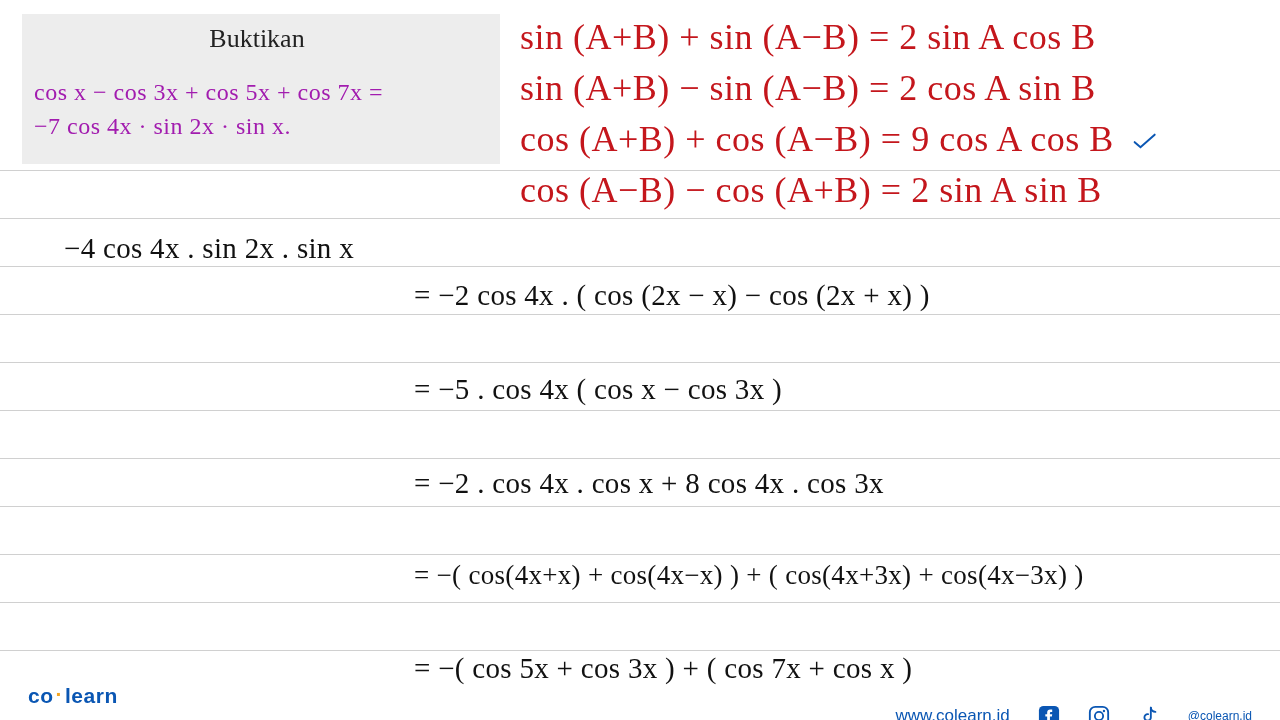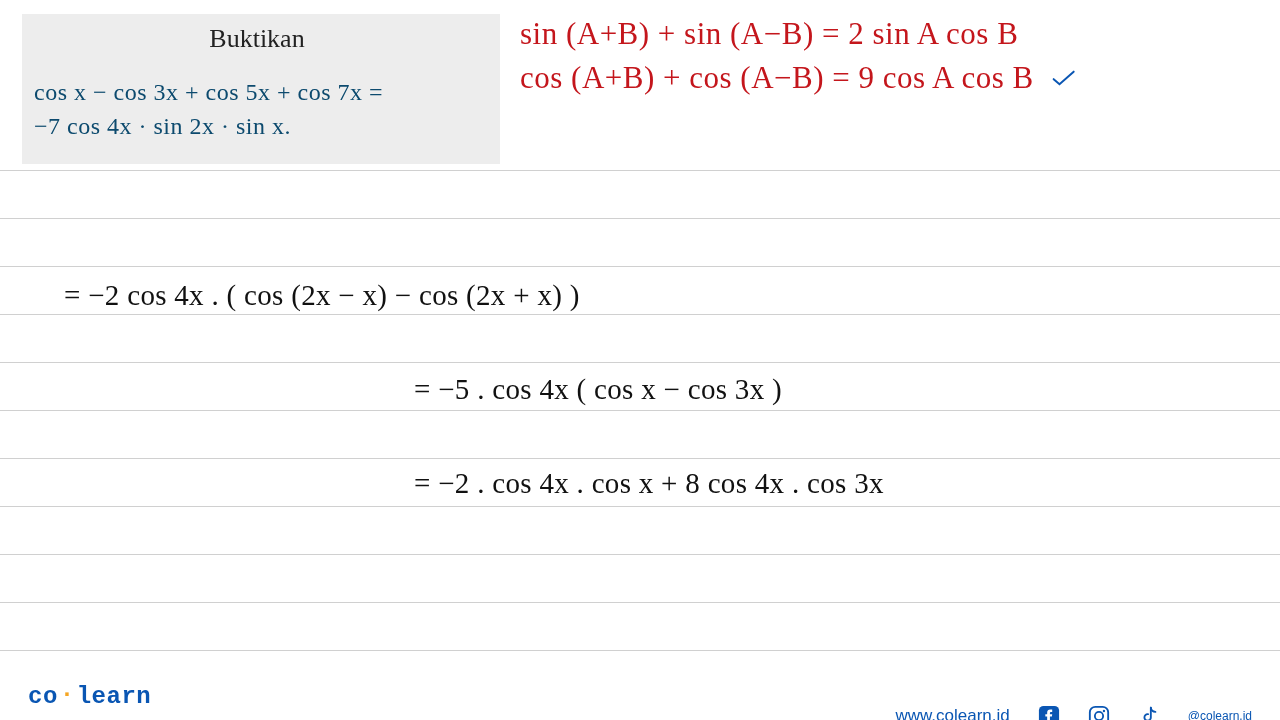--- a/index.html
+++ b/index.html
@@ -38,32 +38,32 @@
   .problem-title {
     text-align: center;
     font-family: "Georgia", serif;
     font-size: 26px;
     color: #222;
     margin-bottom: 22px;
   }
   .problem-eq {
     font-family: "Georgia", serif;
     font-size: 24px;
-    color: #0c4a6e;
+    color: #a21caf;
     line-height: 1.4;
     letter-spacing: 0.5px;
   }
   .identities {
     position: absolute;
     top: 12px;
     left: 520px;
     width: 750px;
     font-family: "Comic Sans MS", "Segoe Script", cursive;
     color: #c4161c;
-    font-size: 31px;
+    font-size: 36px;
     line-height: 1.42;
     letter-spacing: 0.5px;
   }
   .identities .row { white-space: nowrap; }
   .checkmark {
     display: inline-block;
     color: #0a56b3;
     font-size: 30px;
     margin-left: 6px;
     vertical-align: -2px;
@@ -87,22 +87,22 @@
     bottom: 0;
     left: 0;
     width: 100%;
     height: 48px;
     display: flex;
     align-items: center;
     justify-content: space-between;
     padding: 0 28px;
   }
   .logo {
-    font-family: Liberation Mono, monospace;
-    font-size: 24px;
+    font-family: Liberation Sans, sans-serif;
+    font-size: 21px;
     font-weight: 600;
     letter-spacing: 0.5px;
   }
   .logo .co { color: #0a56b3; }
   .logo .dot { color: #f5a623; position: relative; top: -2px; padding: 0 2px;}
   .logo .learn { color: #0a56b3; }
   .footer-right {
     display: flex;
     align-items: center;
     gap: 28px;
@@ -147,41 +147,52 @@
 <div class="problem-box">
   <div class="problem-title">Buktikan</div>
   <div class="problem-eq">
     <div>cos x − cos 3x + cos 5x + cos 7x =</div>
     <div>−7 cos 4x · sin 2x · sin x.</div>
   </div>
 </div>
 
 <div class="identities">
   <div class="row">sin (A+B) + sin (A−B) = 2 sin A cos B</div>
+  <div class="row">sin (A+B) − sin (A−B) = 2 cos A sin B</div>
   <div class="row">
     <span>cos (A+B) + cos (A−B) = 9 cos A cos B</span>
     <span class="checkmark">
       <svg viewBox="0 0 24 24" width="28" height="20">
           <path d="M2 11 L9 17 L26 2" stroke="#0a56b3" stroke-width="2.4" fill="none" stroke-linecap="round"></path>
         </svg>
     </span>
   </div>
+  <div class="row">cos (A−B) − cos (A+B) = 2 sin A sin B</div>
 </div>
 
 <div class="work">
   <div class="work-row">
+    <span class="work-lhs">−4 cos 4x . sin 2x . sin x</span>
     <span class="work-rhs">=  −2 cos 4x . ( cos (2x − x) − cos (2x + x) )</span>
   </div>
   <div class="work-row">
     <span class="work-lhs"></span>
     <span class="work-rhs">= −5 . cos 4x ( cos x − cos 3x )</span>
   </div>
   <div class="work-row">
     <span class="work-lhs"></span>
     <span class="work-rhs">= −2 . cos 4x . cos x + 8 cos 4x . cos 3x</span>
+  </div>
+  <div class="work-row">
+    <span class="work-lhs"></span>
+    <span class="work-rhs" style="font-size:27px">= −( cos(4x+x) + cos(4x−x) ) + ( cos(4x+3x) + cos(4x−3x) )</span>
+  </div>
+  <div class="work-row">
+    <span class="work-lhs"></span>
+    <span class="work-rhs">= −( cos 5x + cos 3x ) + ( cos 7x + cos x )</span>
   </div>
 </div>
 
 <div class="footer">
   <div class="logo">
     <span class="co">co</span><span class="dot">·</span><span class="learn">learn</span>
   </div>
   <div class="footer-right">
     <span class="url">www.colearn.id</span>
     <span class="icon">

